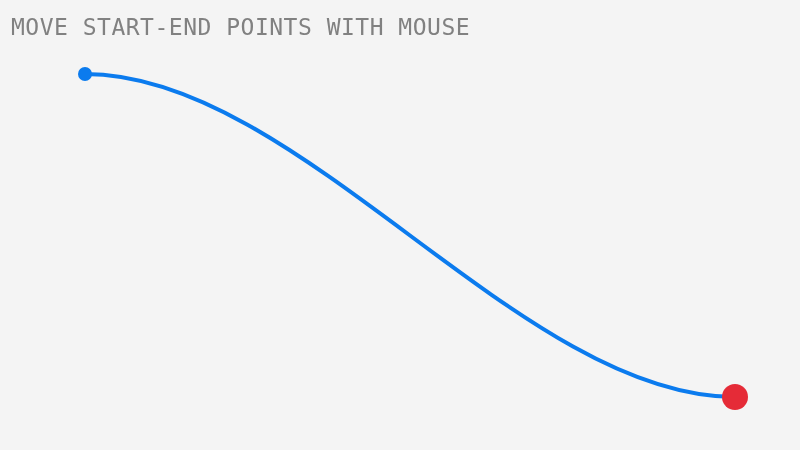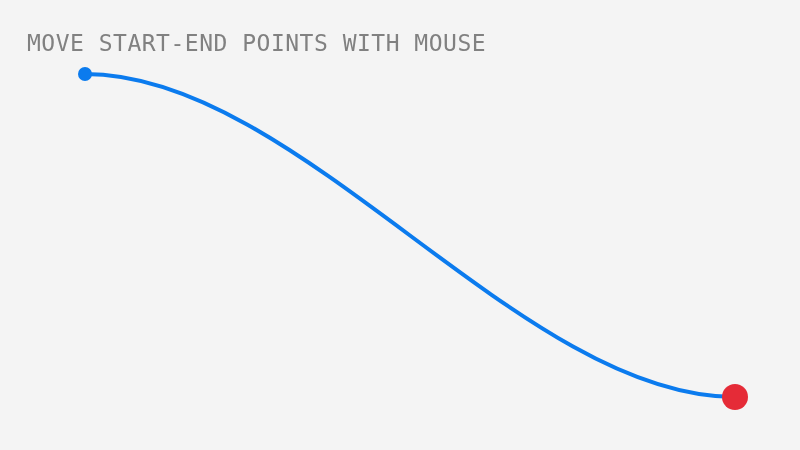--- a/index.html
+++ b/index.html
@@ -20,21 +20,21 @@
     width: 800px;
     height: 450px;
     background: #f4f4f4;
   }
 
   
   #title {
     position: absolute;
     left: 11px;
     top: 14px;
-    margin: 16px;
+    margin: 0;
     font-family: "DejaVu Sans Mono", "Liberation Mono", monospace;
     font-size: 23px;
     line-height: 26px;
     font-weight: 400;
     letter-spacing: 0.5px;
     color: #818181;
     white-space: nowrap;
     text-transform: uppercase;
     -webkit-font-smoothing: none;
     user-select: none;

